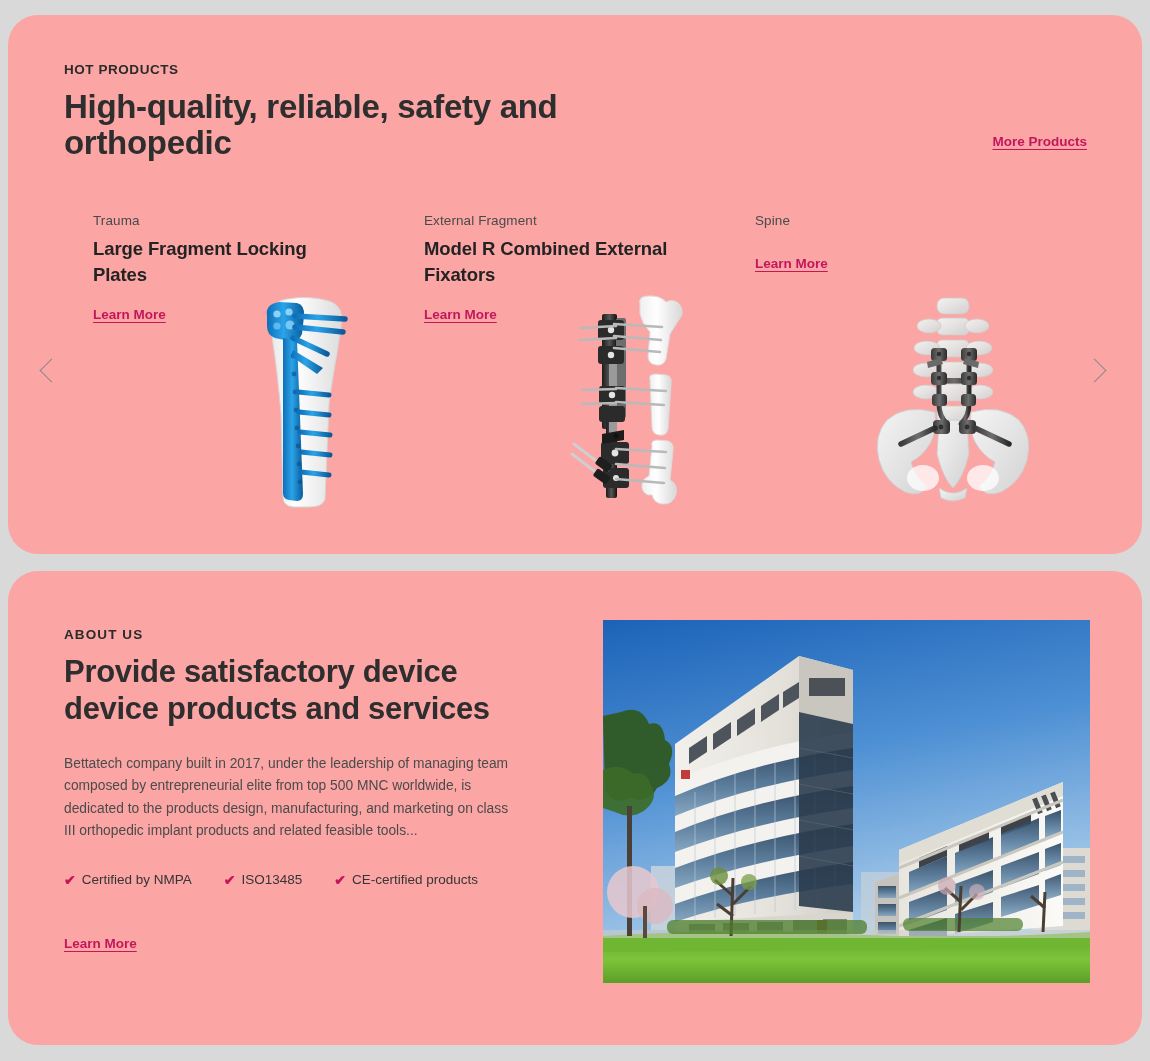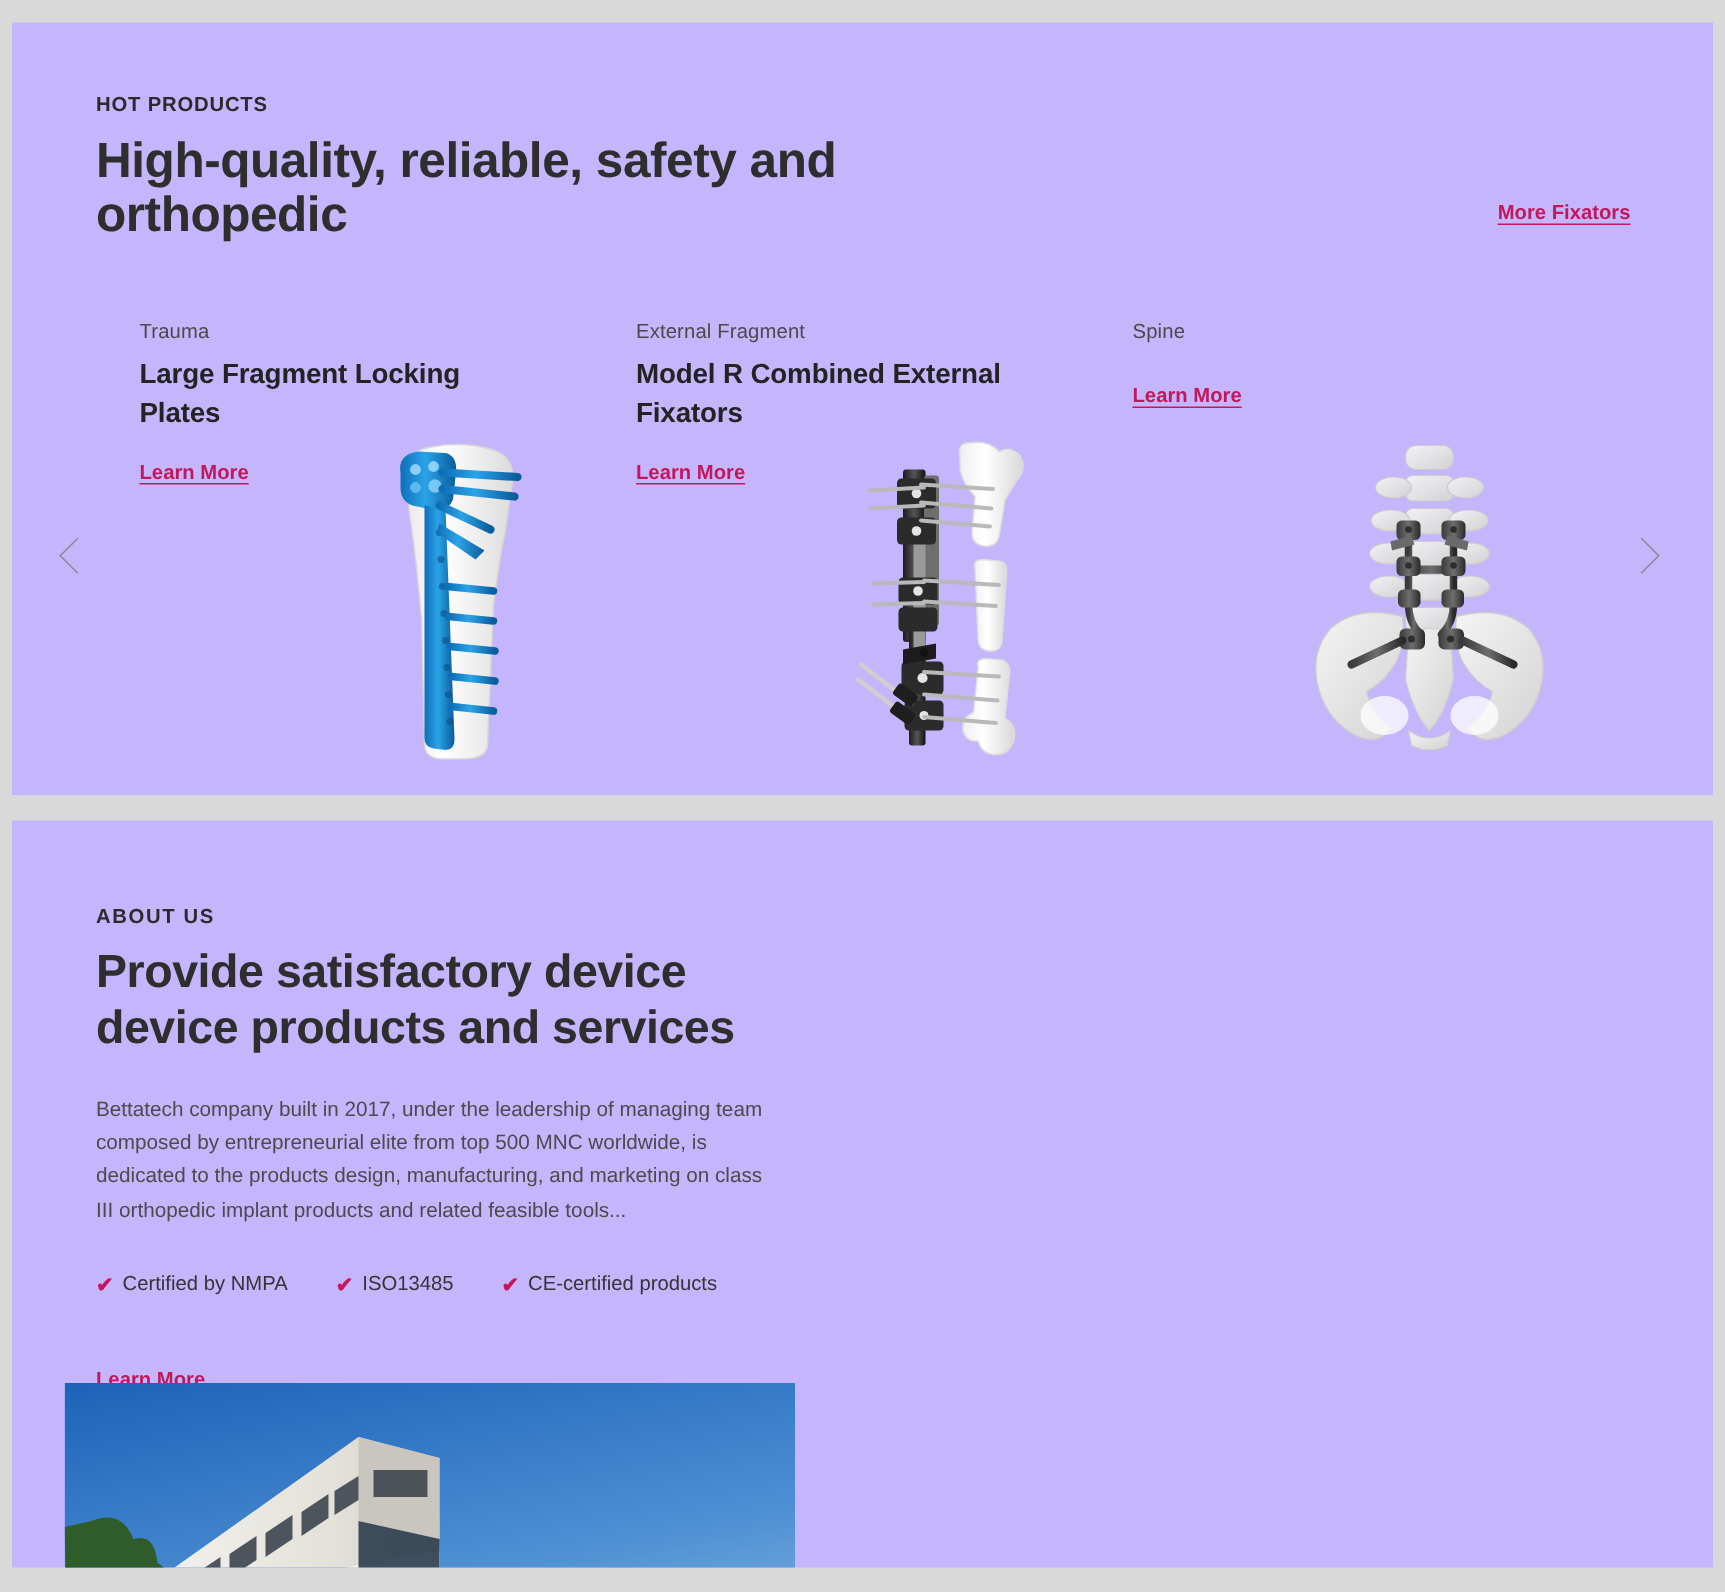--- a/index.html
+++ b/index.html
@@ -17,23 +17,24 @@
     height: 1061px;
     position: relative;
     background: #d9d9d9;
     padding: 15px 8px 16px 8px;
     display: flex;
     flex-direction: column;
     gap: 17px;
   }
 
   .panel {
-    background: #c4b5fd;
+    background: #fca5a5;
     width: 100%;
     position: relative;
+    border-radius: 30px;
   }
 
   
   .panel-products {
     height: 568px;
     padding: 47px 0 0 0;
   }
 
   .eyebrow {
     font-size: 13.5px;
@@ -134,21 +135,20 @@
     position: absolute; top: 6px;
   }
   .arrow-left span  { transform: rotate(-135deg); left: 7px; }
   .arrow-right span { transform: rotate(45deg);  left: 2px; }
 
   
   .panel-about {
     height: 498px;
     padding: 56px 0 0 0;
     display: flex;
-    flex-direction: column;
   }
 
   .about-left { width: 560px; padding-left: 56px; }
 
   .about-eyebrow {
     font-size: 13.5px;
     font-weight: bold;
     color: #2b2b2b;
     letter-spacing: 1.1px;
   }
@@ -215,21 +215,21 @@
 </head>
 <body>
 
 <div class="page">
 
   <section class="panel panel-products">
 
     <div class="eyebrow">HOT PRODUCTS</div>
     <h1 class="headline">High-quality, reliable, safety and orthopedic</h1>
 
-    <a class="more-products">More Fixators</a>
+    <a class="more-products">More Products</a>
 
     <div class="cards">
 
       <div class="card">
         <div class="card-inner">
           <div class="card-cat">Trauma</div>
           <div class="card-title">Large Fragment Locking Plates</div>
           <a class="learn-more">Learn More</a>
         </div>
         <div class="card-img plate">

